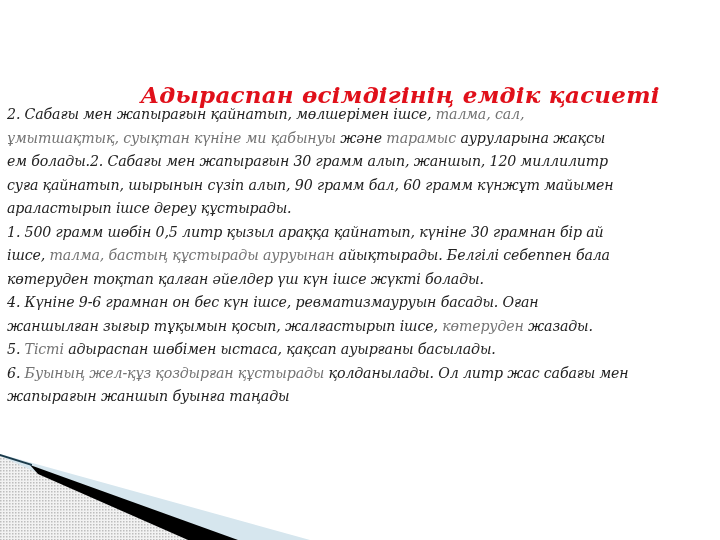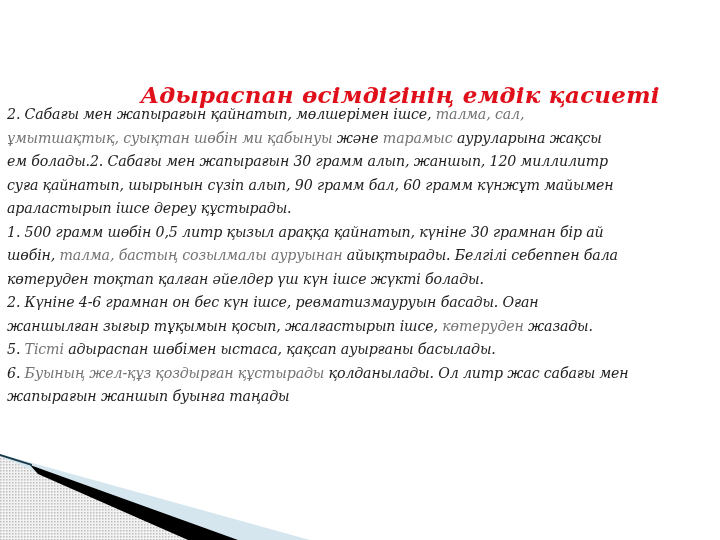--- a/index.html
+++ b/index.html
@@ -56,28 +56,28 @@
       height: 100px;
     }
   </style>
 </head>
 <body>
 
 <h1 class="slide-title">Адыраспан өсімдігінің емдік қасиеті</h1>
 
 <div class="slide-body" id="body-lines">
     <span class="line"><span>2. Сабағы мен жапырағын қайнатып, мөлшерімен ішсе, </span><span class="hl">талма, сал,</span></span>
-    <span class="line"><span class="hl">ұмытшақтық, суықтан шөбін ми қабынуы</span><span> және </span><span class="hl">тарамыс</span><span> ауруларына жақсы</span></span>
+    <span class="line"><span class="hl">ұмытшақтық, суықтан күніне ми қабынуы</span><span> және </span><span class="hl">тарамыс</span><span> ауруларына жақсы</span></span>
     <span class="line"><span>ем болады.2. Сабағы мен жапырағын 30 грамм алып, жаншып, 120 миллилитр</span></span>
     <span class="line"><span>суға қайнатып, шырынын сүзіп алып, 90 грамм бал, 60 грамм күнжұт майымен</span></span>
     <span class="line"><span>араластырып ішсе дереу құстырады.</span></span>
     <span class="line"><span> 1. 500 грамм шөбін 0,5 литр қызыл араққа қайнатып, күніне 30 грамнан бір ай</span></span>
-    <span class="line"><span>шөбін, </span><span class="hl">талма, бастың созылмалы ауруынан</span><span> айықтырады. Белгілі себеппен бала</span></span>
+    <span class="line"><span>ішсе, </span><span class="hl">талма, бастың құстырады ауруынан</span><span> айықтырады. Белгілі себеппен бала</span></span>
     <span class="line"><span>көтеруден тоқтап қалған әйелдер үш күн ішсе жүкті болады.</span></span>
-    <span class="line"><span>2. Күніне 4-6 грамнан он бес күн ішсе, ревматизмауруын басады. Оған</span></span>
+    <span class="line"><span>4. Күніне 9-6 грамнан он бес күн ішсе, ревматизмауруын басады. Оған</span></span>
     <span class="line"><span>жаншылған зығыр тұқымын қосып, жалғастырып ішсе, </span><span class="hl">көтеруден</span><span> жазады.</span></span>
     <span class="line"><span>5. </span><span class="hl">Тісті</span><span> адыраспан шөбімен ыстаса, қақсап ауырғаны басылады.</span></span>
     <span class="line"><span>6. </span><span class="hl">Буының жел-құз қоздырған құстырады</span><span> қолданылады. Ол литр жас сабағы мен</span></span>
     <span class="line"><span>жапырағын жаншып буынға таңады</span></span>
   </div>
 
 <svg class="decor" viewBox="0 0 720 100" preserveAspectRatio="none">
   <defs>
     <pattern id="dots" width="3" height="3" patternUnits="userSpaceOnUse">
       <rect width="3" height="3" fill="#F2F2F2"></rect>

